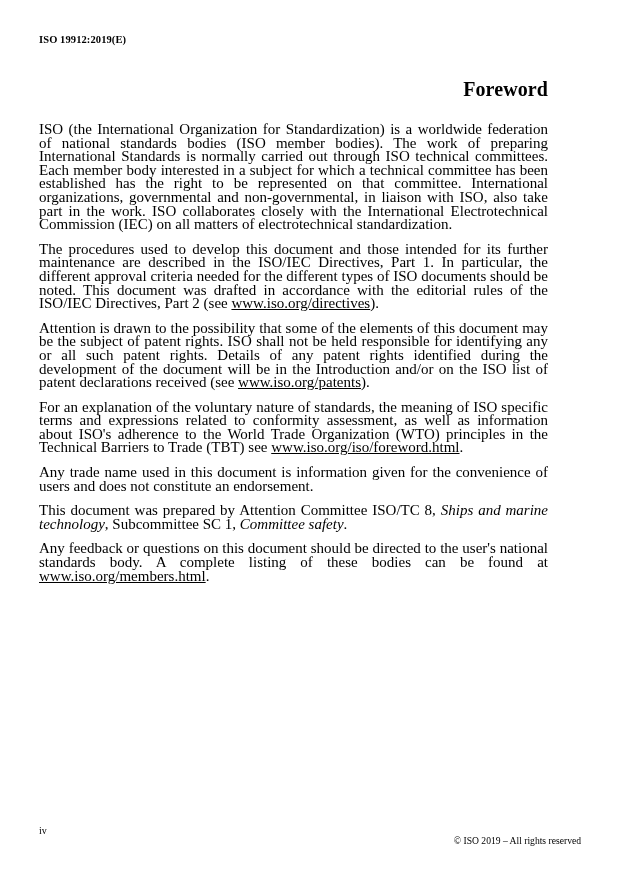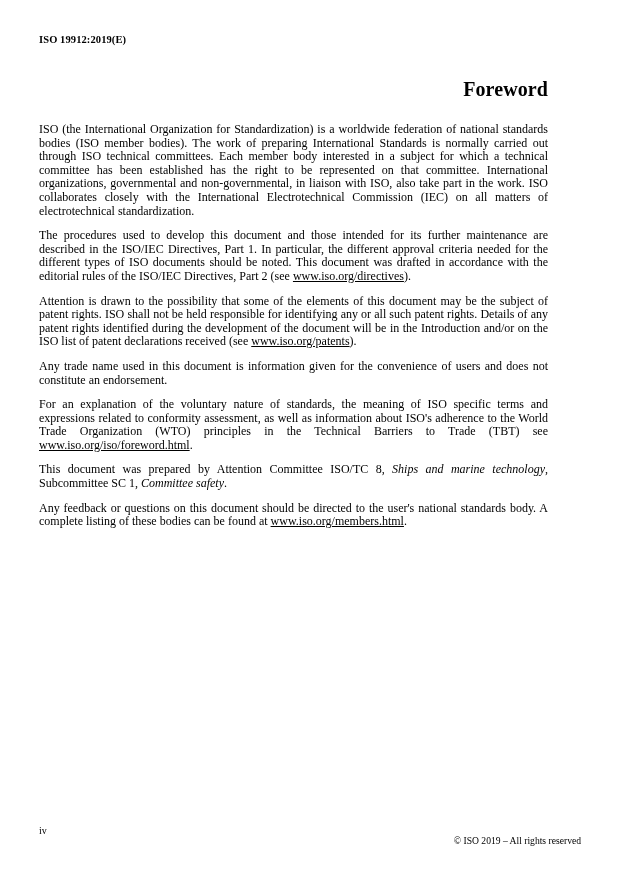--- a/index.html
+++ b/index.html
@@ -40,21 +40,21 @@
   }
   h1.title {
     font-family: "Liberation Serif", serif;
     font-weight: bold;
     font-size: 20px;
     margin: 0 0 22px 0;
     letter-spacing: 0.1px;
     text-align: right;
   }
   p.para {
-    font-size: 12px;
+    font-size: 15px;
     line-height: 13.6px;
     margin: 0 0 11px 0;
     text-align: justify;
     text-justify: inter-word;
   }
   p.para:last-child { margin-bottom: 6px; }
   .link {
     text-decoration: underline;
     color: #000000;
     cursor: pointer;
@@ -85,23 +85,23 @@
   <div class="content">
 
     <h1 class="title">Foreword</h1>
 
     <p class="para">ISO (the International Organization for Standardization) is a worldwide federation of national standards bodies (ISO member bodies). The work of preparing International Standards is normally carried out through ISO technical committees. Each member body interested in a subject for which a technical committee has been established has the right to be represented on that committee. International organizations, governmental and non-governmental, in liaison with ISO, also take part in the work. ISO collaborates closely with the International Electrotechnical Commission (IEC) on all matters of electrotechnical standardization.</p>
 
     <p class="para"><span>The procedures used to develop this document and those intended for its further maintenance are described in the ISO/IEC Directives, Part 1. In particular, the different approval criteria needed for the different types of ISO documents should be noted. This document was drafted in accordance with the editorial rules of the ISO/IEC Directives, Part 2 (see </span><span class="link">www.iso.org/directives</span><span>).</span></p>
 
     <p class="para"><span>Attention is drawn to the possibility that some of the elements of this document may be the subject of patent rights. ISO shall not be held responsible for identifying any or all such patent rights. Details of any patent rights identified during the development of the document will be in the Introduction and/or on the ISO list of patent declarations received (see </span><span class="link">www.iso.org/patents</span><span>).</span></p>
 
+    <p class="para"><span>For an explanation of the voluntary nature of standards, the meaning of ISO specific terms and expressions related to conformity assessment, as well as information about ISO's adherence to the World Trade Organization (WTO) principles in the Technical Barriers to Trade (TBT) see </span><span class="link">www.iso.org/iso/foreword.html</span><span>.</span></p>
+
     <p class="para">Any trade name used in this document is information given for the convenience of users and does not constitute an endorsement.</p>
-
-    <p class="para"><span>For an explanation of the voluntary nature of standards, the meaning of ISO specific terms and expressions related to conformity assessment, as well as information about ISO's adherence to the World Trade Organization (WTO) principles in the Technical Barriers to Trade (TBT) see </span><span class="link">www.iso.org/iso/foreword.html</span><span>.</span></p>
 
     <p class="para"><span>This document was prepared by Attention Committee ISO/TC 8, </span><span class="ital">Ships and marine technology</span><span>, Subcommittee SC 1, </span><span class="ital">Committee safety</span><span>.</span></p>
 
     <p class="para"><span>Any feedback or questions on this document should be directed to the user's national standards body. A complete listing of these bodies can be found at </span><span class="link">www.iso.org/members.html</span><span>.</span></p>
 
   </div>
 
   <div class="footer-left">iv</div>
   <div class="footer-right">© ISO 2019 – All rights reserved</div>
 

